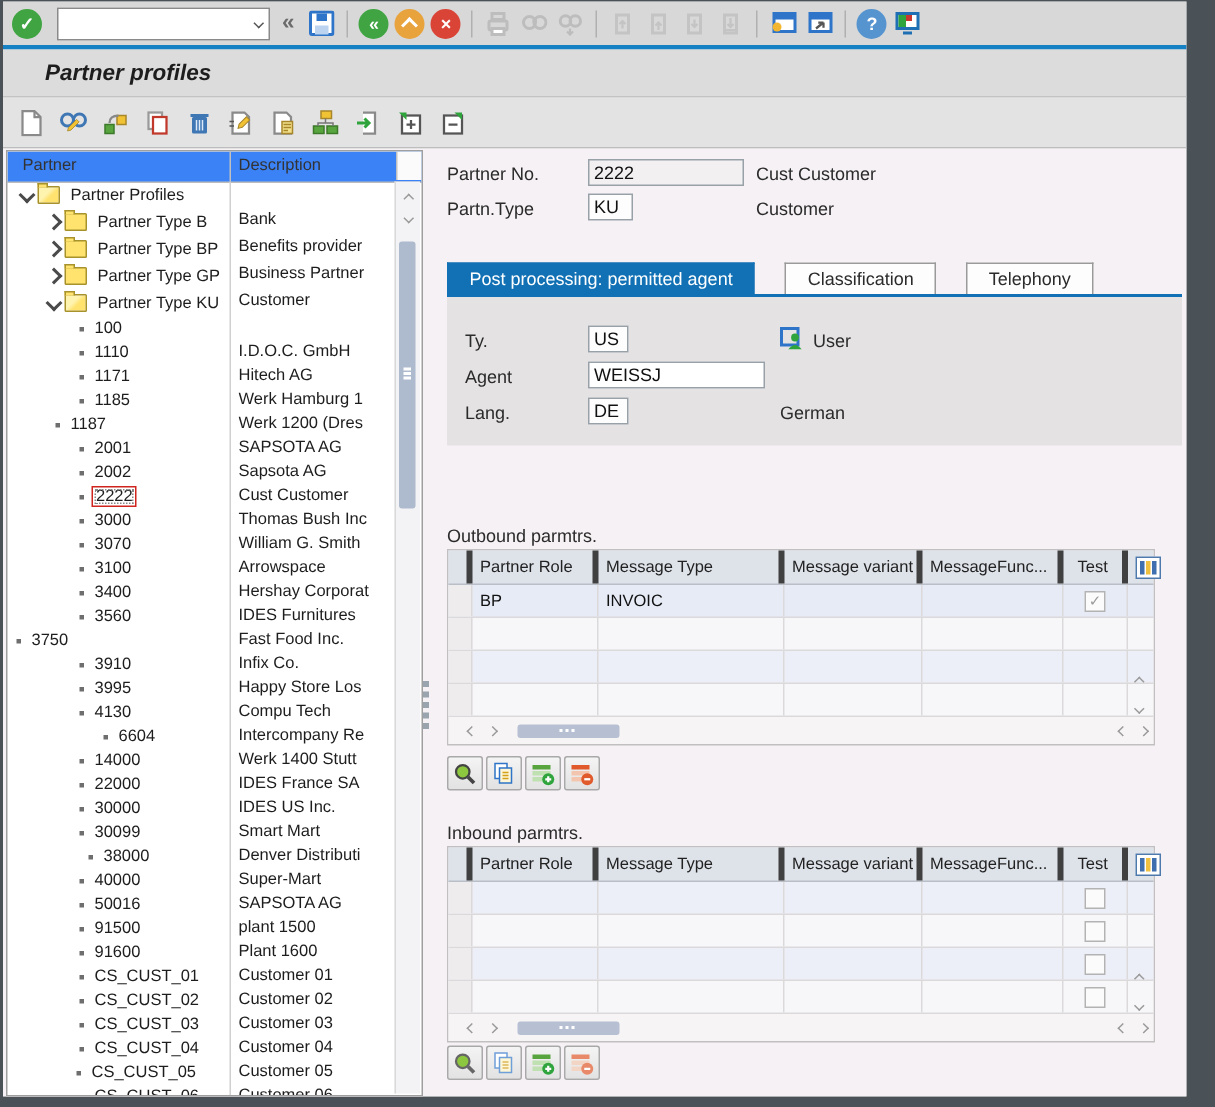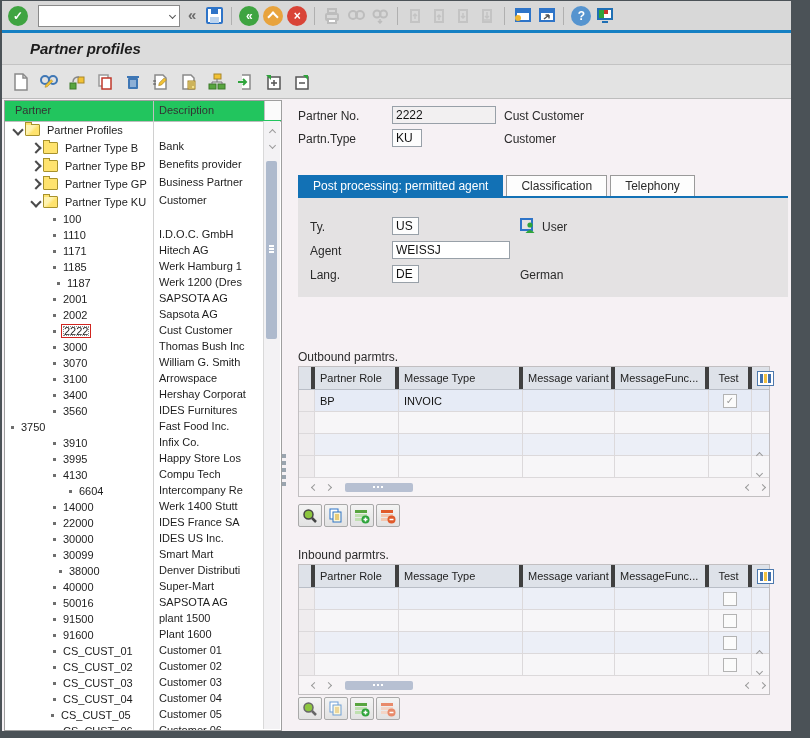--- a/index.html
+++ b/index.html
@@ -34,21 +34,21 @@
   .titlebar{position:absolute;left:0;top:32px;width:100%;height:31px;background:#dcdcdc;border-bottom:1px solid #c3c3c3;display:flex;align-items:center;}
   .titlebar .t{font-size:15px;font-weight:bold;font-style:italic;color:#1d1d1d;margin-left:28px;}
   .apptb{position:absolute;left:0;top:64px;width:100%;height:33px;background:#e3e3e3;border-bottom:1px solid #bdbdbd;display:flex;align-items:center;}
   .apptb .tb-ico{margin:0 3px;}
 
   
   .main{position:absolute;left:0;top:98px;width:100%;height:632px;background:#f6f1f4;}
 
   
   .tree-panel{position:absolute;left:2px;top:1px;width:276px;height:629px;background:#fff;border:1px solid #9f9f9f;overflow:hidden;}
-  .tree-head{position:absolute;left:0;top:0;width:100%;height:20px;background:#22c55e;border-bottom:1px solid #bdbdbd;font-size:11px;color:#333;}
+  .tree-head{position:absolute;left:0;top:0;width:100%;height:20px;background:#3b82f6;border-bottom:1px solid #bdbdbd;font-size:11px;color:#333;}
   .tree-head .h1{position:absolute;left:10px;top:3px;}
   .tree-head .h2{position:absolute;left:154px;top:3px;}
   .tree-head .hdiv{position:absolute;left:148px;top:0;height:20px;border-left:1px solid #c0c0c0;}
   .tree-head .corner{position:absolute;right:0px;top:0;width:16px;height:19px;background:#fbfbfb;border-left:1px solid #c0c0c0;}
   .tree-body{position:absolute;left:0;top:20px;width:259px;height:609px;overflow:hidden;}
   .tree-vline{position:absolute;left:148px;top:20px;bottom:0;border-left:1px solid #d0d0d0;}
   .tree-row{position:relative;display:flex;align-items:center;height:16px;font-size:11px;color:#1d1d1d;white-space:nowrap;}
   .tree-row.f{height:18px;}
   .exp{width:14px;display:inline-flex;justify-content:center;align-items:center;flex:0 0 auto;}
   .ficon{width:13px;height:10px;background:#ffe36e;border:1px solid #a8922c;border-radius:1px;position:relative;margin-right:5px;flex:0 0 auto;}
@@ -62,21 +62,21 @@
   .tsc-arrow{position:absolute;left:3px;width:10px;height:10px;display:flex;align-items:center;justify-content:center;}
   .tsc-thumb{position:absolute;left:2px;top:40px;width:11px;height:178px;background:#aebacd;border-radius:2px;}
   .tsc-thumb .grip{position:absolute;left:3px;top:84px;width:5px;height:1.5px;background:#fff;box-shadow:0 3px 0 #fff,0 6px 0 #fff;}
   .splitter-dots{position:absolute;left:280px;top:355px;width:5px;}
   .splitter-dots i{display:block;width:4px;height:4px;background:#9aa4ae;margin-bottom:3px;}
 
   
   .lbl{position:absolute;font-size:12px;color:#2b2b2b;}
   .fld{position:absolute;height:18px;border:1px solid #98a0a8;background:#fdfdfd;font-size:12px;color:#111;display:flex;align-items:center;padding-left:3px;box-sizing:border-box;}
   .fld.gray{background:#f2f0f1;}
-  .tabs{position:absolute;left:296px;top:174px;height:21px;display:flex;align-items:flex-end;}
+  .tabs{position:absolute;left:296px;top:174px;height:21px;display:flex;align-items:flex-end;gap:17px;}
   .tab{height:21px;box-sizing:border-box;font-size:12px;display:flex;align-items:center;justify-content:center;padding:0 14px;margin-right:3px;border:1px solid #9a9a9a;border-bottom:none;background:#fdfdfd;color:#2b2b2b;}
   .tab.active{background:#1271b5;color:#fff;border-color:#1271b5;}
   .tab-underline{position:absolute;left:296px;top:195px;width:490px;height:2px;background:#1271b5;}
   .tab-panel{position:absolute;left:296px;top:197px;width:490px;height:99px;background:#e4e2e3;}
 
   
   .g-title{position:absolute;font-size:12px;color:#2b2b2b;}
   .grid{position:absolute;left:296px;width:472px;background:#f7f4f6;border:1px solid #c2bfc1;box-sizing:border-box;}
   .g-hd{display:flex;height:22px;background:#dee2e9;border-bottom:1px solid #b9bec7;font-size:11px;color:#222;align-items:center;}
   .g-hd .cell{border-right:4px solid #404040;height:100%;display:flex;align-items:center;padding-left:5px;box-sizing:border-box;}
@@ -358,21 +358,21 @@
               <span class="tlabel">1171</span>
               <span class="tdesc">Hitech AG</span>
             </div>
             <div class="tree-row" style="padding-left: 42px;">
               <span class="exp">
                 <i class="bullet"></i>
               </span>
               <span class="tlabel">1185</span>
               <span class="tdesc">Werk Hamburg 1</span>
             </div>
-            <div class="tree-row" style="padding-left: 46px;">
+            <div class="tree-row" style="padding-left: 26px;">
               <span class="exp">
                 <i class="bullet"></i>
               </span>
               <span class="tlabel">1187</span>
               <span class="tdesc">Werk 1200 (Dres</span>
             </div>
             <div class="tree-row" style="padding-left: 42px;">
               <span class="exp">
                 <i class="bullet"></i>
               </span>

